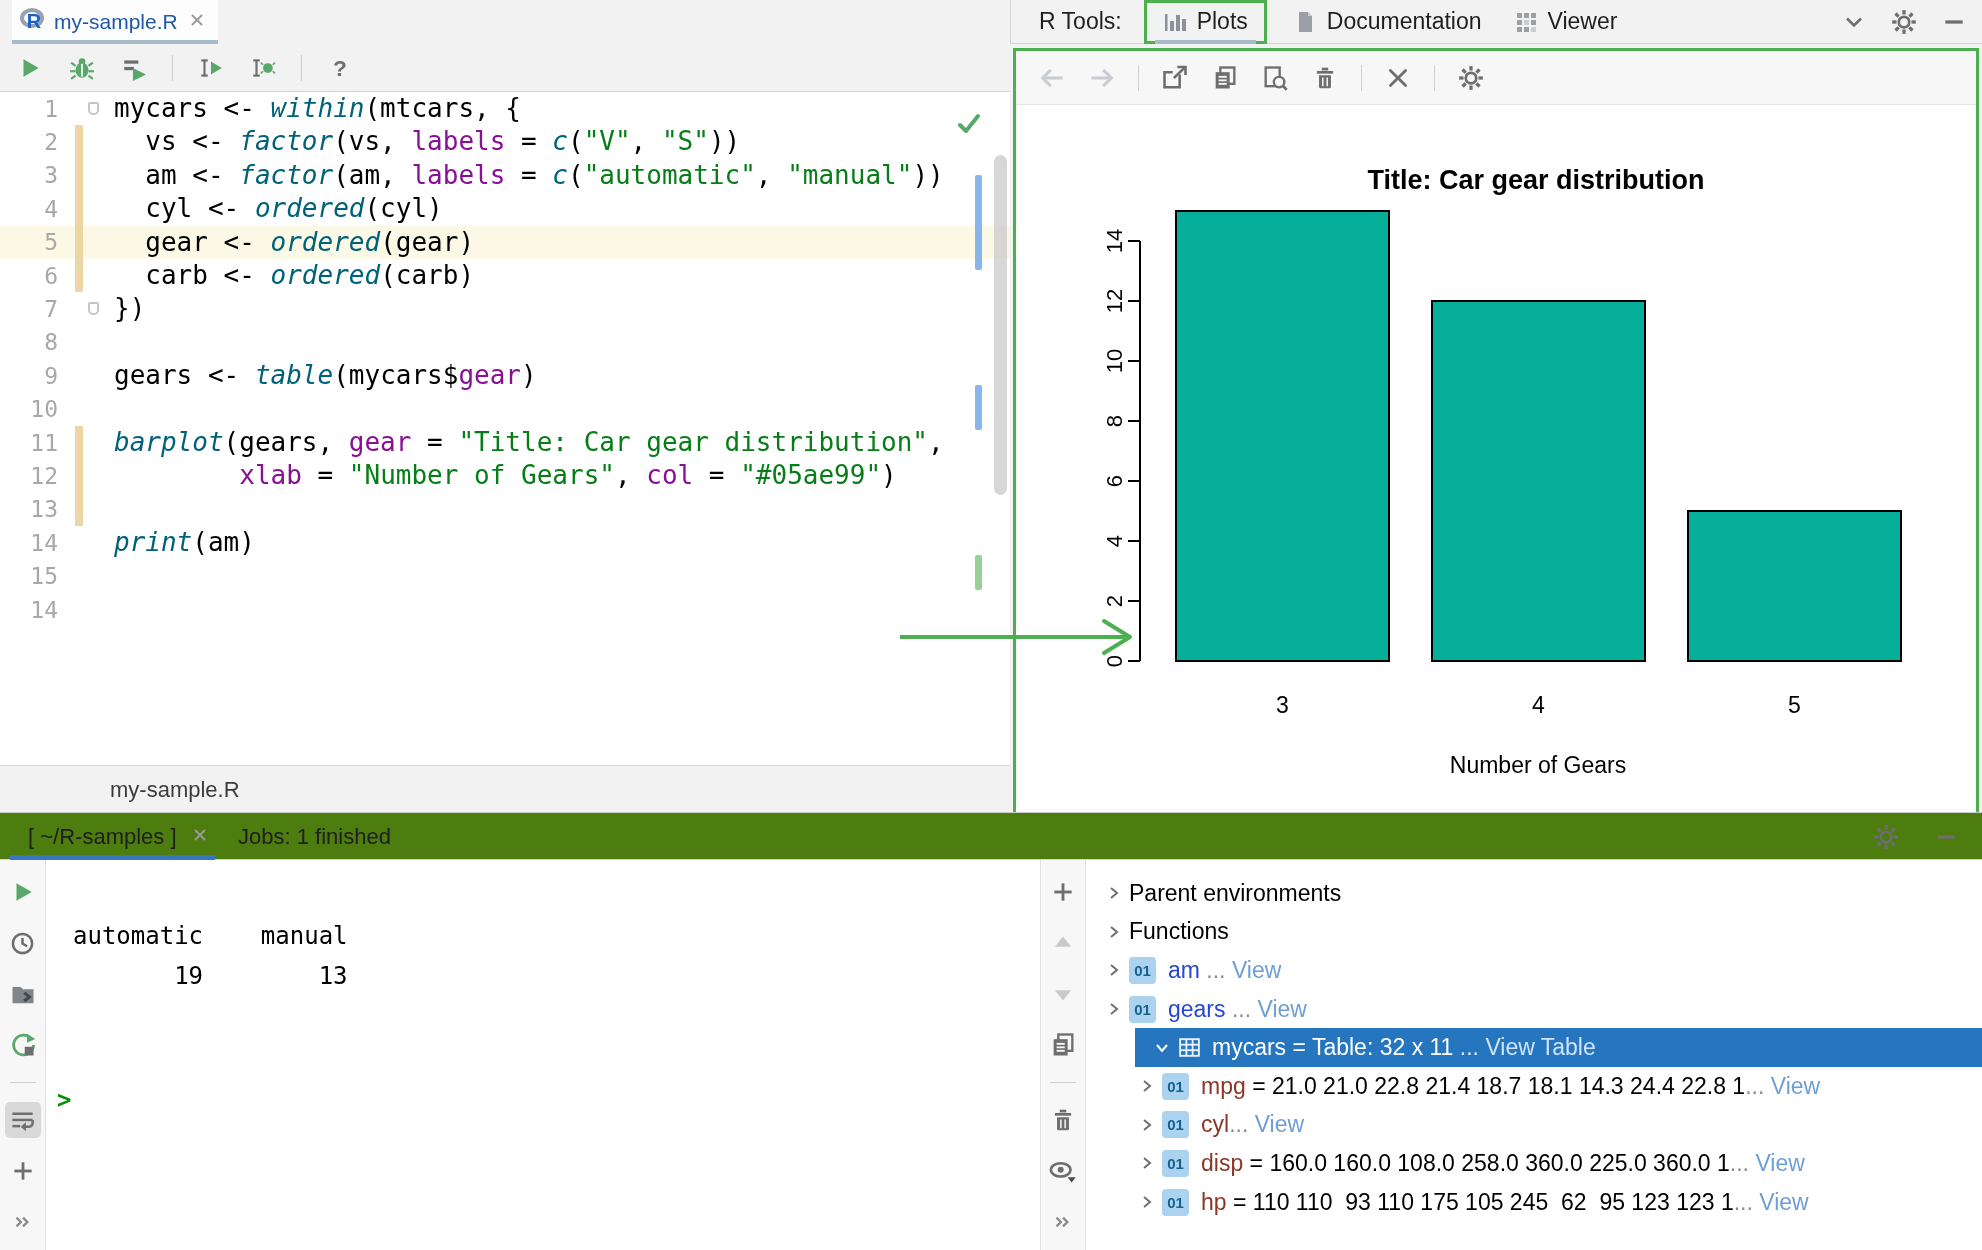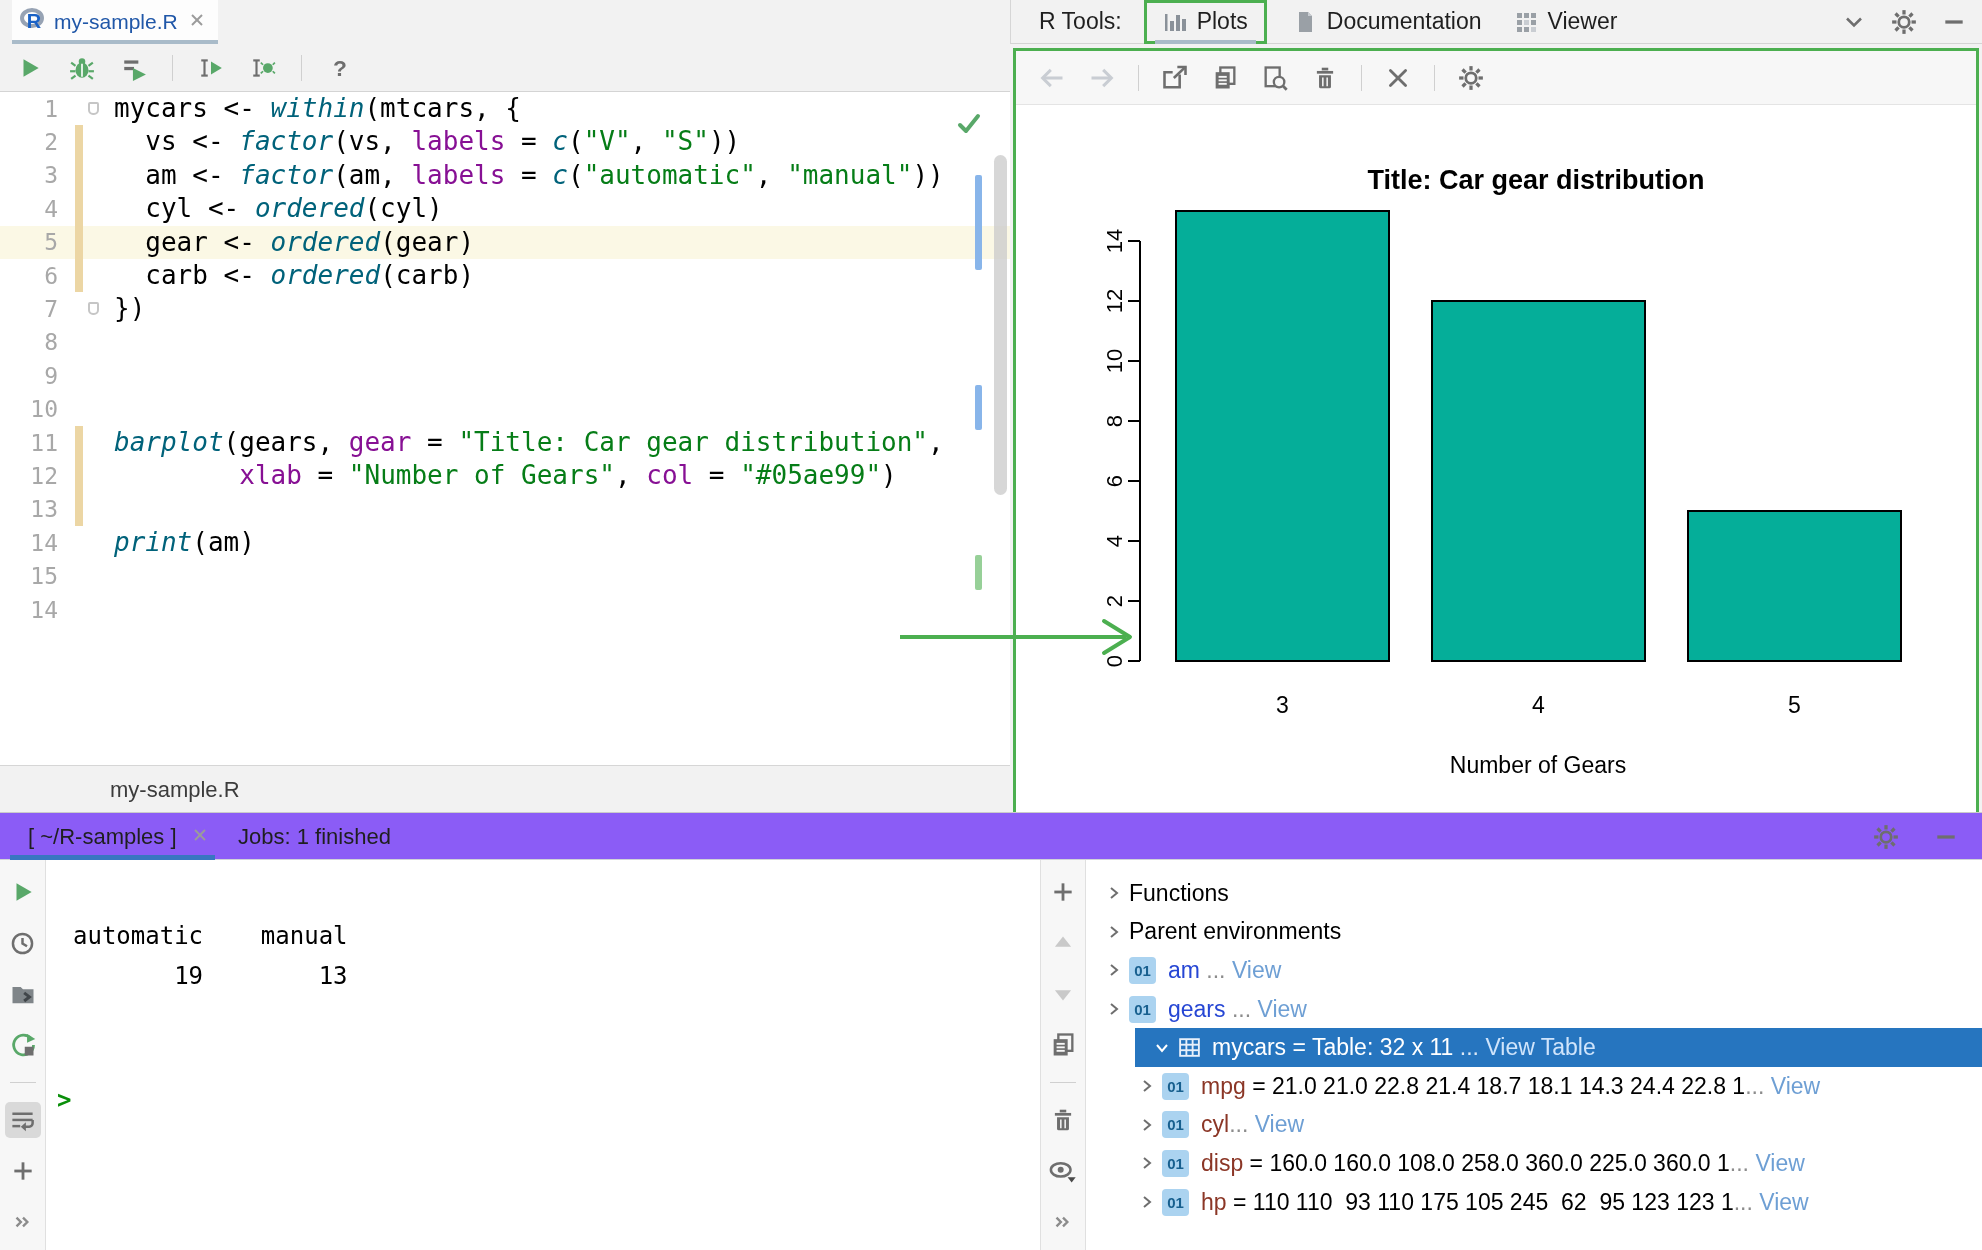--- a/index.html
+++ b/index.html
@@ -46,21 +46,21 @@
   #rt-controls{position:absolute;right:10px;top:0;height:44px;display:flex;align-items:center;gap:14px;}
 
   #plots-box{position:absolute;left:3px;top:48px;width:966px;height:960px;border:3px solid #4caf50;box-sizing:border-box;background:#ffffff;}
   #plots-toolbar{height:54px;background:#f7f7f7;border-bottom:1px solid #e4e4e4;display:flex;align-items:center;gap:14px;padding-left:18px;box-sizing:border-box;}
   #chart-wrap{position:relative;width:960px;height:700px;background:#fff;}
 
   
   #annotation-arrow{position:absolute;left:892px;top:618px;z-index:60;pointer-events:none;}
 
   
-  #bottom-tabbar{position:absolute;left:0;top:812px;width:100%;height:48px;background:#8b5cf6;border-top:1px solid #cbcbcb;border-bottom:1px solid #d0d3d8;box-sizing:border-box;padding-left:37px;}
+  #bottom-tabbar{position:absolute;left:0;top:812px;width:100%;height:48px;background:#4d7c0f;border-top:1px solid #cbcbcb;border-bottom:1px solid #d0d3d8;box-sizing:border-box;padding-left:37px;}
   #console-tab{position:absolute;left:10px;top:0;height:47px;display:flex;align-items:center;padding:0 6px 0 18px;}
   #console-tab .tab-text{font-size:22px;color:#1f1f1f;margin-right:14px;white-space:pre;}
   #console-tab .underline{position:absolute;left:0;right:0;bottom:0;height:5px;background:#3876c1;}
   #jobs-label{position:absolute;left:238px;top:0;height:47px;display:flex;align-items:center;font-size:22px;color:#1f1f1f;}
   #bottom-bar-controls{position:absolute;right:18px;top:0;height:47px;display:flex;align-items:center;gap:24px;}
 
   
   #bottom{position:absolute;left:0;top:860px;width:100%;height:390px;background:#ffffff;}
   #console-toolbar{position:absolute;left:0;top:0;width:46px;height:100%;background:#f7f7f7;border-right:1px solid #e0e0e0;display:flex;flex-direction:column;align-items:center;gap:15px;padding-top:14px;box-sizing:border-box;}
   #console-out{position:absolute;left:46px;top:0;width:994px;height:100%;background:#fff;}
@@ -200,20 +200,21 @@
             <div class="fold-mark"></div>
           </div>
           <div class="ed-row">
             <div class="ed-gutter">8</div>
             <div class="ed-bar"></div>
             <pre class="ed-code"></pre>
           </div>
           <div class="ed-row">
             <div class="ed-gutter">9</div>
             <div class="ed-bar"></div>
+            <pre class="ed-code"><span class="tok-p">gears &lt;- </span><span class="tok-fn">table</span><span class="tok-p">(mycars$</span><span class="tok-fld">gear</span><span class="tok-p">)</span></pre>
           </div>
           <div class="ed-row">
             <div class="ed-gutter">10</div>
             <div class="ed-bar"></div>
             <pre class="ed-code"></pre>
           </div>
           <div class="ed-row">
             <div class="ed-gutter">11</div>
             <div class="ed-bar changed"></div>
             <pre class="ed-code"><span class="tok-fn">barplot</span><span class="tok-p">(gears, </span><span class="tok-arg">gear</span><span class="tok-p"> = </span><span class="tok-str">"Title: Car gear distribution"</span><span class="tok-p">,</span></pre>
@@ -600,24 +601,24 @@
             <g stroke="#8c8c8c" stroke-width="2.2" fill="none">
               <polyline points="6,8 10,12 6,16"></polyline>
               <polyline points="12,8 16,12 12,16"></polyline>
             </g>
           </svg>
         </div>
       </div>
     <div id="vars-tree">
         <div class="tree-row" style="padding-left: 12px;"><span class="tree-chevron"><svg width="16" height="16" viewBox="0 0 16 16">
               <polyline points="5,3 11,8 5,13" fill="none" stroke="#6e6e6e" stroke-width="2"></polyline>
+            </svg></span><span class="seg-plain">Parent environments</span></div>
+        <div class="tree-row" style="padding-left: 12px;"><span class="tree-chevron"><svg width="16" height="16" viewBox="0 0 16 16">
+              <polyline points="5,3 11,8 5,13" fill="none" stroke="#6e6e6e" stroke-width="2"></polyline>
             </svg></span><span class="seg-plain">Functions</span></div>
-        <div class="tree-row" style="padding-left: 12px;"><span class="tree-chevron"><svg width="16" height="16" viewBox="0 0 16 16">
-              <polyline points="5,3 11,8 5,13" fill="none" stroke="#6e6e6e" stroke-width="2"></polyline>
-            </svg></span><span class="seg-plain">Parent environments</span></div>
         <div class="tree-row" style="padding-left: 12px;"><span class="tree-chevron"><svg width="16" height="16" viewBox="0 0 16 16">
               <polyline points="5,3 11,8 5,13" fill="none" stroke="#6e6e6e" stroke-width="2"></polyline>
             </svg></span><span class="tree-badge">01</span><span class="seg-var">am</span><span class="seg-dots"> ... </span><span class="seg-link">View</span></div>
         <div class="tree-row" style="padding-left: 12px;"><span class="tree-chevron"><svg width="16" height="16" viewBox="0 0 16 16">
               <polyline points="5,3 11,8 5,13" fill="none" stroke="#6e6e6e" stroke-width="2"></polyline>
             </svg></span><span class="tree-badge">01</span><span class="seg-var">gears</span><span class="seg-dots"> ... </span><span class="seg-link">View</span></div>
         <div class="tree-row selected" style="padding-left: 12px;"><span class="tree-chevron"><svg width="16" height="16" viewBox="0 0 16 16">
               <polyline points="3,5 8,11 13,5" fill="none" stroke="#ffffff" stroke-width="2"></polyline>
             </svg></span><span class="tree-icon"><svg width="25" height="25" viewBox="0 0 24 24">
               <g stroke="#e8f0fa" stroke-width="1.8" fill="none">

